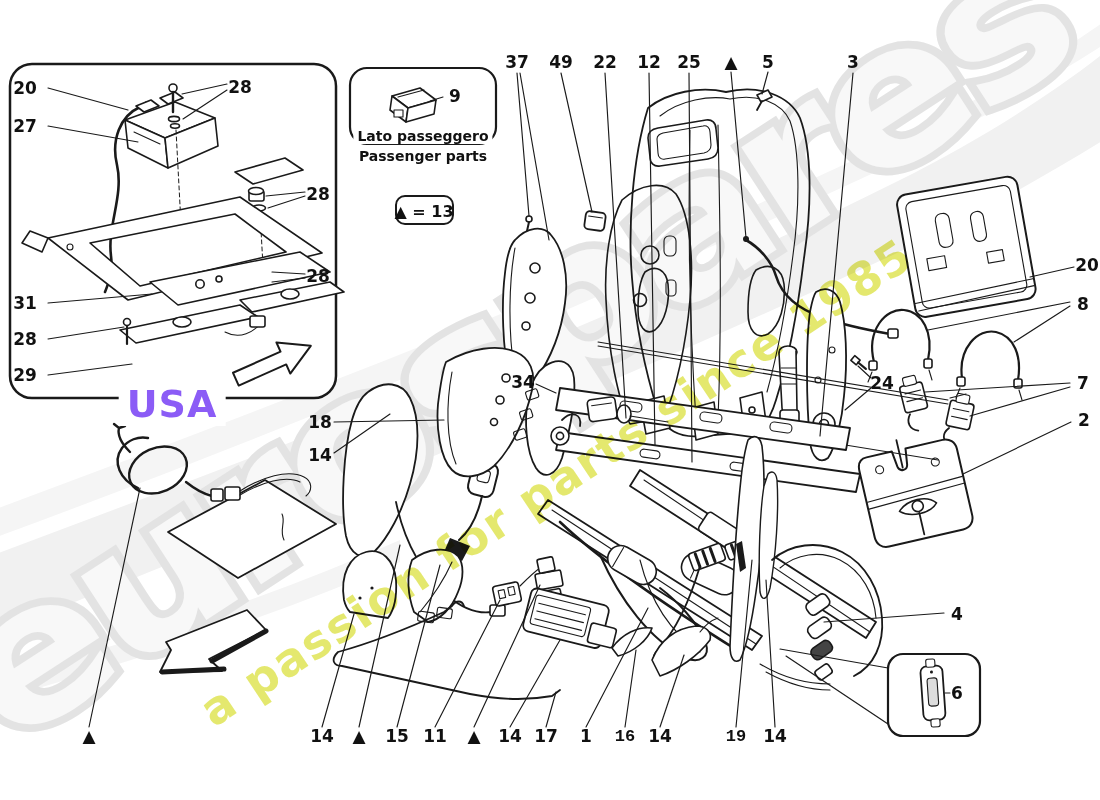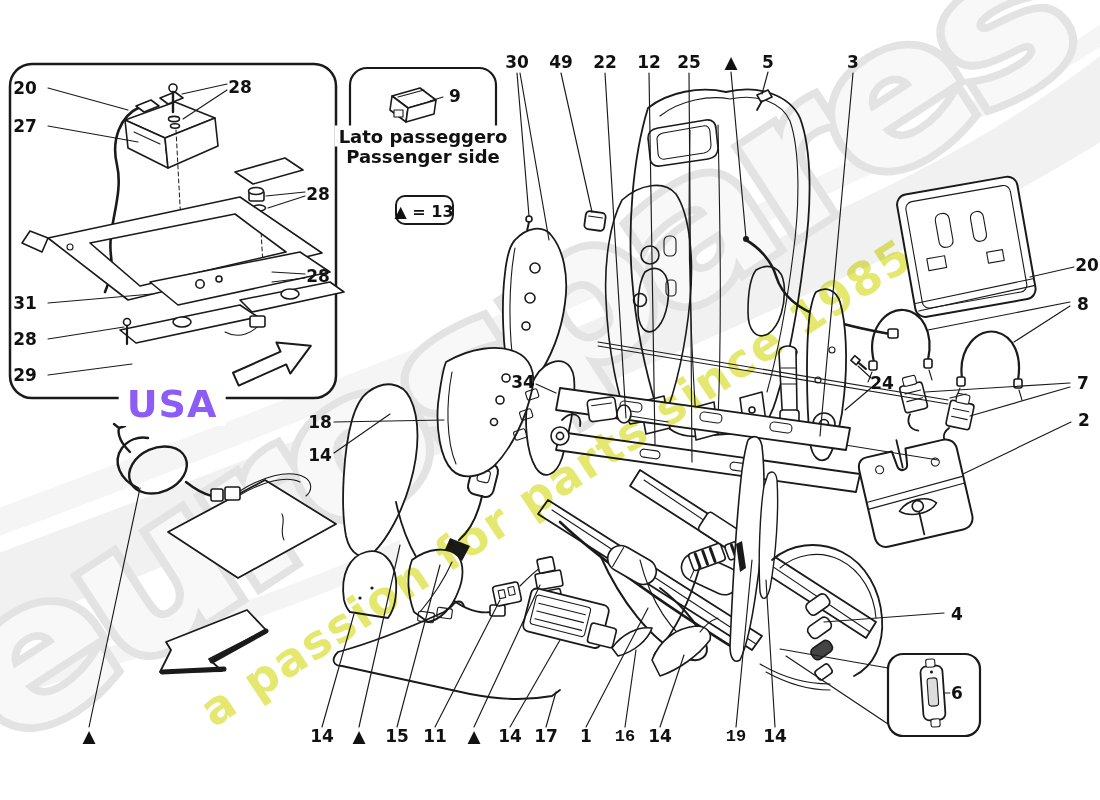--- a/index.html
+++ b/index.html
@@ -10,21 +10,21 @@
   .f{fill:#ffffff;}
   .k{fill:#1a1a1a;stroke:none;}
   .thin{stroke-width:1.1;}
   .lead{stroke-width:1.15;fill:none;}
   .wire{stroke-width:2.6;}
   .dash{stroke-width:1;stroke-dasharray:4 3;}
   .co{position:absolute;transform:translate(-50%,-50%);font-weight:bold;font-size:17px;
       color:#111;white-space:nowrap;z-index:6;}
   .usa{position:absolute;transform:translate(-50%,-50%);font-weight:bold;font-size:38px;
        letter-spacing:1px;color:#8b5cf6;background:#fff;padding:0 8px;z-index:6;}
-  .boxtxt{position:absolute;transform:translate(-50%,-50%);font-weight:bold;font-size:18px;
+  .boxtxt{position:absolute;transform:translate(-50%,-50%);font-weight:bold;font-size:14px;
        color:#111;white-space:nowrap;z-index:6;}
   .bg1{background:#fff;padding:0 4px;}
   .legendtxt{position:absolute;transform:translate(-50%,-50%);font-weight:bold;font-size:16px;
        color:#111;white-space:nowrap;z-index:6;}
   #tagline{position:absolute;left:205px;top:693px;width:1000px;line-height:44px;
        font-weight:bold;font-size:46px;letter-spacing:2px;color:#dde24a;opacity:.8;
        transform:rotate(-33.5deg);transform-origin:0 50%;mix-blend-mode:multiply;
        z-index:4;pointer-events:none;white-space:nowrap;}
 </style>
 </head>
@@ -414,33 +414,33 @@
       <path d="M 736,727 L 752,560"></path>
       <path d="M 775,727 L 766,580"></path>
       <path d="M 89,727 L 140,488"></path>
     </g>
   </svg>
 
   <div id="tagline">a passion for parts since 1985</div>
 
   <span class="usa" style="left:172px;top:404px">USA</span>
   <span class="boxtxt bg1" style="left:423px;top:136px">Lato passeggero</span>
-  <span class="boxtxt" style="left:423px;top:156px">Passenger side</span>
+  <span class="boxtxt" style="left:423px;top:156px">Passenger parts</span>
   <span class="legendtxt" style="left:424px;top:211px">▲ = 13</span>
 
   <span class="co" style="left: 25px; top: 88px;">20</span>
   <span class="co" style="left: 25px; top: 126px;">27</span>
   <span class="co" style="left: 240px; top: 87px;">28</span>
   <span class="co" style="left: 318px; top: 194px;">28</span>
   <span class="co" style="left: 318px; top: 276px;">28</span>
   <span class="co" style="left: 25px; top: 303px;">31</span>
   <span class="co" style="left: 25px; top: 339px;">28</span>
   <span class="co" style="left: 25px; top: 375px;">29</span>
   <span class="co" style="left: 455px; top: 96px;">9</span>
-  <span class="co" style="left: 517px; top: 62px;">30</span>
+  <span class="co" style="left: 517px; top: 62px;">37</span>
   <span class="co" style="left: 561px; top: 62px;">49</span>
   <span class="co" style="left: 605px; top: 62px;">22</span>
   <span class="co" style="left: 649px; top: 62px;">12</span>
   <span class="co" style="left: 689px; top: 62px;">25</span>
   <span class="co" style="left: 731px; top: 62px;">▲</span>
   <span class="co" style="left: 768px; top: 62px;">5</span>
   <span class="co" style="left: 853px; top: 62px;">3</span>
   <span class="co" style="left: 1087px; top: 265px;">20</span>
   <span class="co" style="left: 1083px; top: 304px;">8</span>
   <span class="co" style="left: 882px; top: 383px;">24</span>

